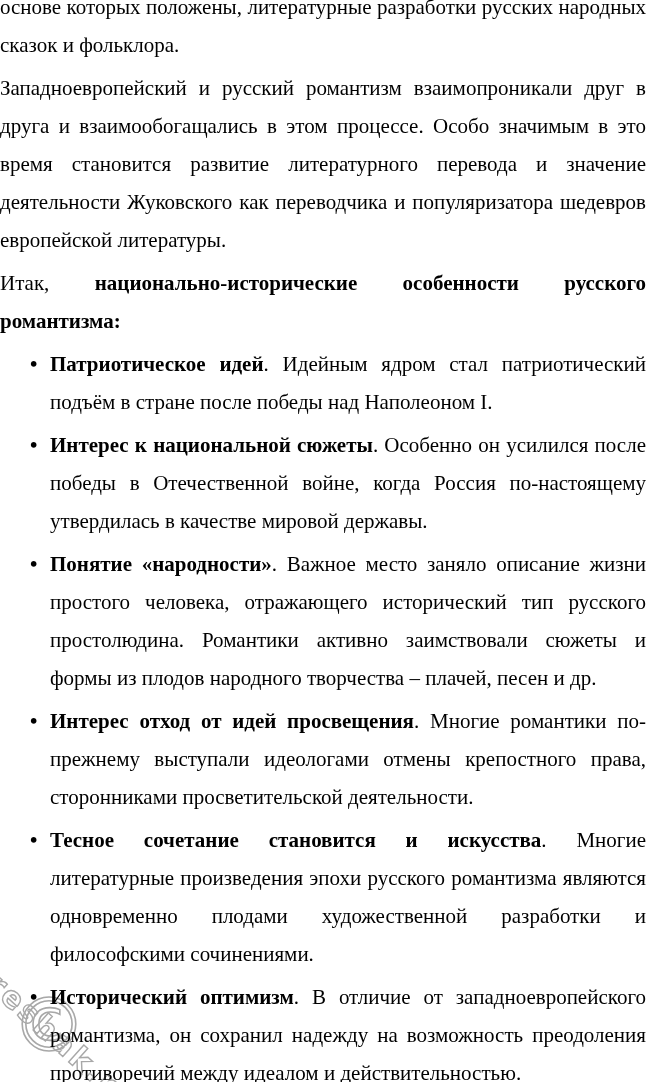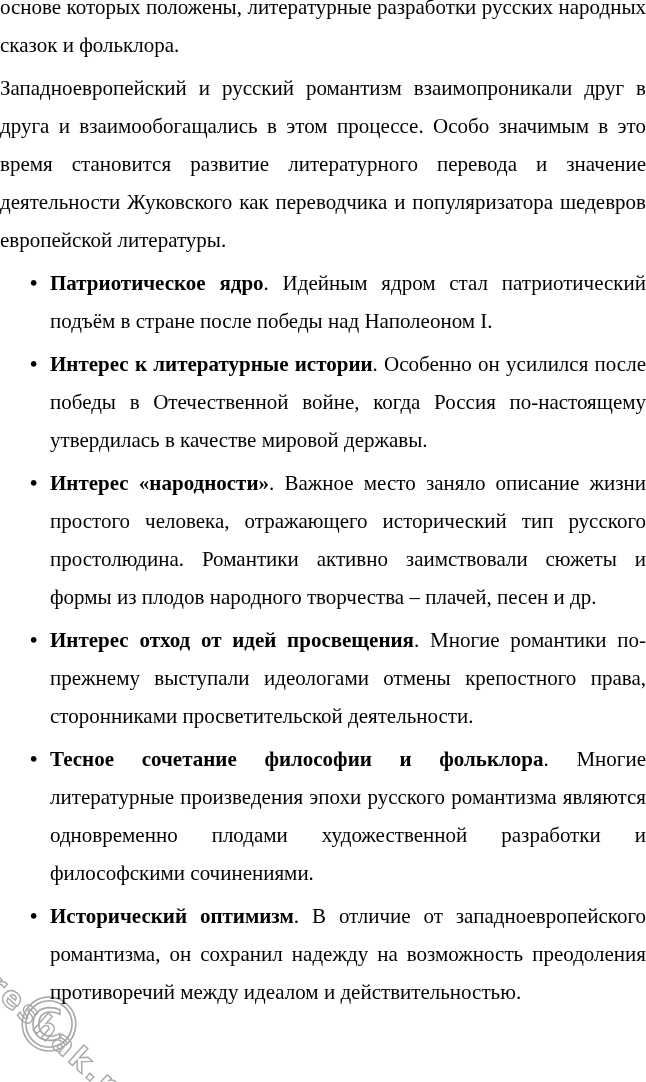--- a/index.html
+++ b/index.html
@@ -74,30 +74,31 @@
 
 <div class="watermark-text">reshak.ru</div>
 <div class="watermark-copyright">©</div>
 
 <div class="content">
 
   <p class="para"><span>основе которых положены, литературные разработки русских народных сказок и фольклора.</span></p>
 
   <p class="para"><span>Западноевропейский и русский романтизм взаимопроникали друг в друга и взаимообогащались в этом процессе. Особо значимым в это время становится развитие литературного перевода и значение деятельности Жуковского как переводчика и популяризатора шедевров европейской литературы.</span></p>
 
+  <p class="para"><span>Итак, </span><span class="b">национально-исторические особенности русского романтизма:</span></p>
 
   <ul class="features">
 
-    <li><span class="bullet">•</span><span class="b">Патриотическое ядро</span><span>. Идейным ядром стал патриотический подъём в стране после победы над Наполеоном I.</span></li>
+    <li><span class="bullet">•</span><span class="b">Патриотическое идей</span><span>. Идейным ядром стал патриотический подъём в стране после победы над Наполеоном I.</span></li>
 
-    <li><span class="bullet">•</span><span class="b">Интерес к литературные истории</span><span>. Особенно он усилился после победы в Отечественной войне, когда Россия по-настоящему утвердилась в качестве мировой державы.</span></li>
+    <li><span class="bullet">•</span><span class="b">Интерес к национальной сюжеты</span><span>. Особенно он усилился после победы в Отечественной войне, когда Россия по-настоящему утвердилась в качестве мировой державы.</span></li>
 
-    <li><span class="bullet">•</span><span class="b">Интерес «народности»</span><span>. Важное место заняло описание жизни простого человека, отражающего исторический тип русского простолюдина. Романтики активно заимствовали сюжеты и формы из плодов народного творчества – плачей, песен и др.</span></li>
+    <li><span class="bullet">•</span><span class="b">Понятие «народности»</span><span>. Важное место заняло описание жизни простого человека, отражающего исторический тип русского простолюдина. Романтики активно заимствовали сюжеты и формы из плодов народного творчества – плачей, песен и др.</span></li>
 
     <li><span class="bullet">•</span><span class="b">Интерес отход от идей просвещения</span><span>. Многие романтики по-прежнему выступали идеологами отмены крепостного права, сторонниками просветительской деятельности.</span></li>
 
-    <li><span class="bullet">•</span><span class="b">Тесное сочетание философии и фольклора</span><span>. Многие литературные произведения эпохи русского романтизма являются одновременно плодами художественной разработки и философскими сочинениями.</span></li>
+    <li><span class="bullet">•</span><span class="b">Тесное сочетание становится и искусства</span><span>. Многие литературные произведения эпохи русского романтизма являются одновременно плодами художественной разработки и философскими сочинениями.</span></li>
 
     <li><span class="bullet">•</span><span class="b">Исторический оптимизм</span><span>. В отличие от западноевропейского романтизма, он сохранил надежду на возможность преодоления противоречий между идеалом и действительностью.</span></li>
 
   </ul>
 
 </div>
 
 </body></html>

